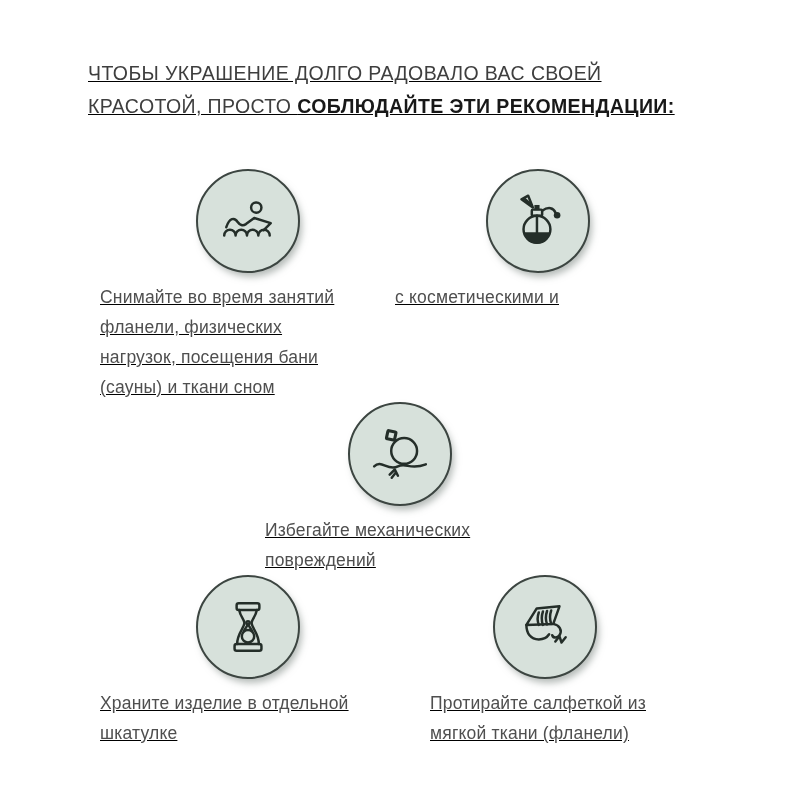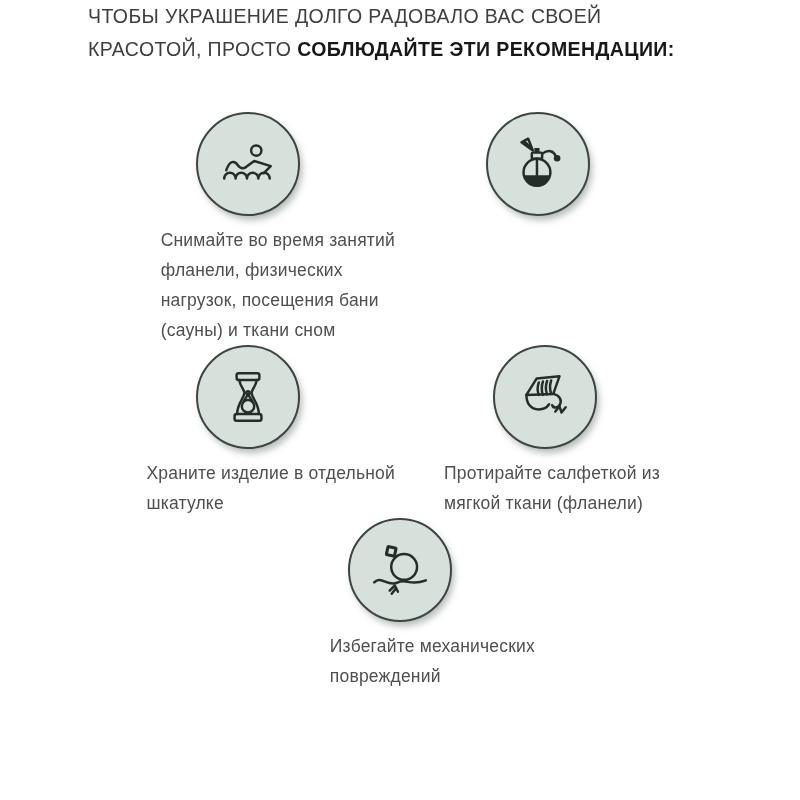--- a/index.html
+++ b/index.html
@@ -11,40 +11,40 @@
     --heading-color:#3e3e3e;
     --heading-bold-color:#181818;
   }
   *{margin:0;padding:0;box-sizing:border-box;}
   html,body{width:800px;height:800px;}
   body{
     background:var(--background);
     font-family:"Liberation Sans","DejaVu Sans",sans-serif;
     overflow:hidden;
   }
-  .content{}
+  .content{padding-top:57px;text-decoration:underline;}
   .heading{
     margin-left:88px;
     width:660px;
     font-size:19.5px;
     line-height:33px;
     letter-spacing:.4px;
     font-weight:500;
     color:var(--heading-color);
     text-transform:uppercase;
   }
   .heading .bold{
     font-weight:800;
     color:var(--heading-bold-color);
   }
   .row{display:flex;}
   .row-1{margin-left:100px;margin-top:46px;}
   .row-2{margin-left:265px;margin-top:0;}
   .row-3{margin-left:100px;margin-top:0;}
-  .card{display:flex;flex-direction:column;align-items:flex-end;}
+  .card{display:flex;flex-direction:column;}
   .card-a,.card-c{width:295px;}
   .card-b{width:285px;}
   .card-mid{width:270px;}
   .card-d{width:230px;margin-left:35px;}
   .circle{
     width:104px;height:104px;
     border-radius:50%;
     background:var(--circle-fill);
     border:2px solid var(--circle-border);
     box-shadow:3px 5px 7px -1px rgba(120,132,126,.55);
@@ -105,20 +105,41 @@
           <line class="icon-line" x1="29" y1="25" x2="29" y2="41"></line>
           <rect class="icon-line" x="24" y="19" width="10" height="6" rx="1"></rect>
           <rect class="icon-fill" x="26.5" y="14.5" width="5" height="5"></rect>
           <path class="icon-line" d="M25 17 L14 9 L20.5 5.5 Z"></path>
           <line class="icon-line" x1="24" y1="15" x2="17" y2="8.5"></line>
           <path class="icon-line" d="M34 20 C40 16 45 17 47 22"></path>
           <circle class="icon-fill" cx="48.5" cy="24.5" r="3.2"></circle>
         </svg>
       </div>
       <div class="card-text">
+        <div>с косметическими и</div>
+      </div>
+    </div>
+
+  </div>
+
+  <div class="row row-2">
+
+    <div class="card card-mid">
+      <div class="circle">
+        <svg viewBox="0 0 60 60">
+          <circle class="icon-line" cx="34" cy="27" r="12.5"></circle>
+          <rect class="icon-line" style="stroke-width:3" x="17.5" y="8" width="8" height="8" rx="1" transform="rotate(12 21.5 12)"></rect>
+          <path class="icon-line" d="M5 42 C12 35 18 47 28 42 C36 38 40 46 55 40"></path>
+          <path class="icon-line" d="M20 50 L25 45 L28 51"></path>
+          <path class="icon-line" d="M22 53 L26 48"></path>
+        </svg>
+      </div>
+      <div class="card-text">
+        <div>Избегайте механических</div>
+        <div>повреждений</div>
       </div>
     </div>
 
   </div>
 
   <div class="row row-3">
 
     <div class="card card-c">
       <div class="circle">
         <svg viewBox="0 0 60 60">
@@ -151,33 +172,13 @@
         </svg>
       </div>
       <div class="card-text">
         <div>Протирайте салфеткой из</div>
         <div>мягкой ткани (фланели)</div>
       </div>
     </div>
 
   </div>
 
-  <div class="row row-2">
-
-    <div class="card card-mid">
-      <div class="circle">
-        <svg viewBox="0 0 60 60">
-          <circle class="icon-line" cx="34" cy="27" r="12.5"></circle>
-          <rect class="icon-line" style="stroke-width:3" x="17.5" y="8" width="8" height="8" rx="1" transform="rotate(12 21.5 12)"></rect>
-          <path class="icon-line" d="M5 42 C12 35 18 47 28 42 C36 38 40 46 55 40"></path>
-          <path class="icon-line" d="M20 50 L25 45 L28 51"></path>
-          <path class="icon-line" d="M22 53 L26 48"></path>
-        </svg>
-      </div>
-      <div class="card-text">
-        <div>Избегайте механических</div>
-        <div>повреждений</div>
-      </div>
-    </div>
-
-  </div>
-
 </div>
 
 </body></html>

